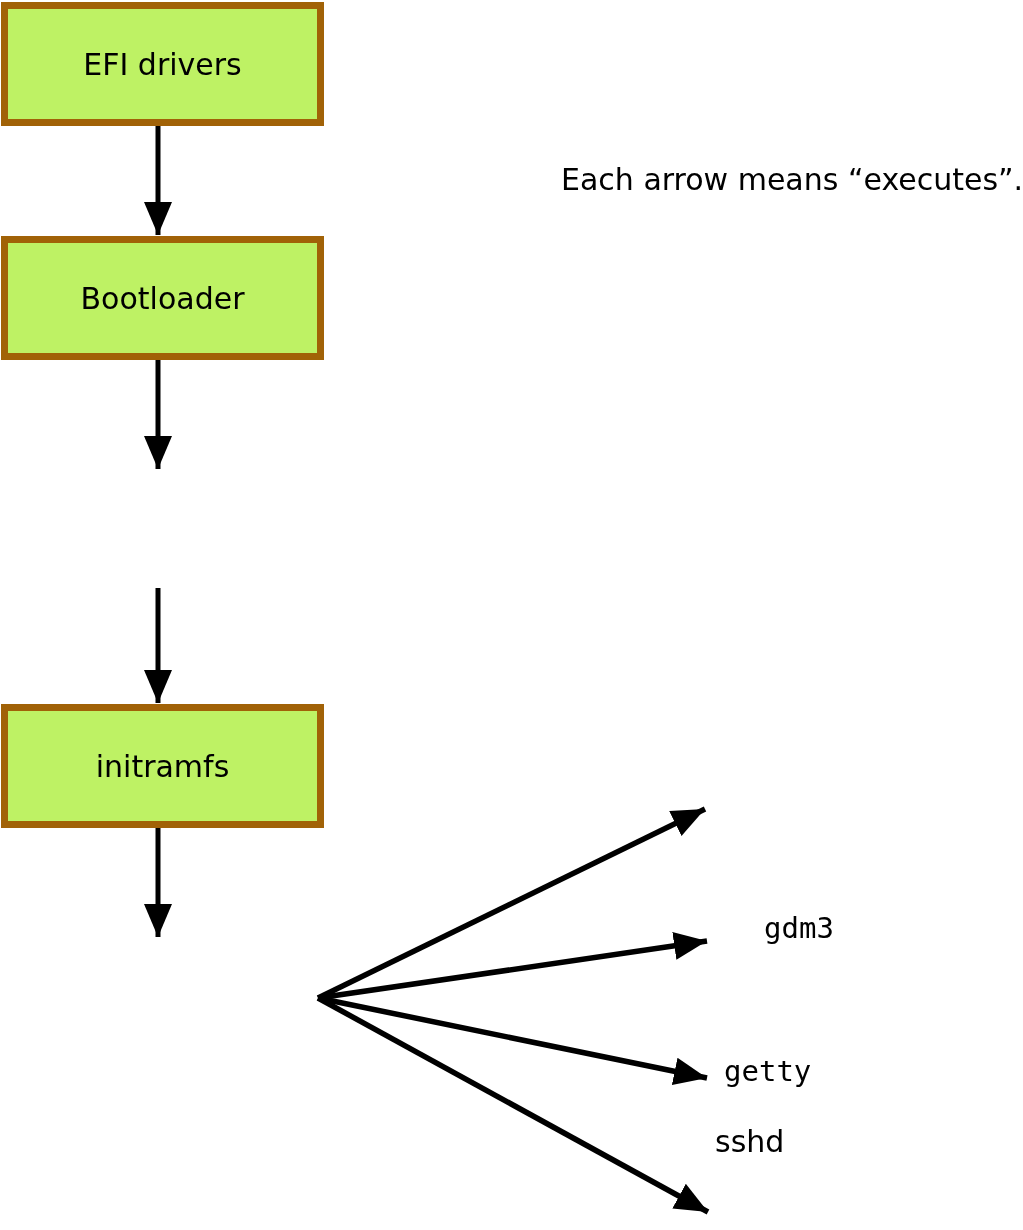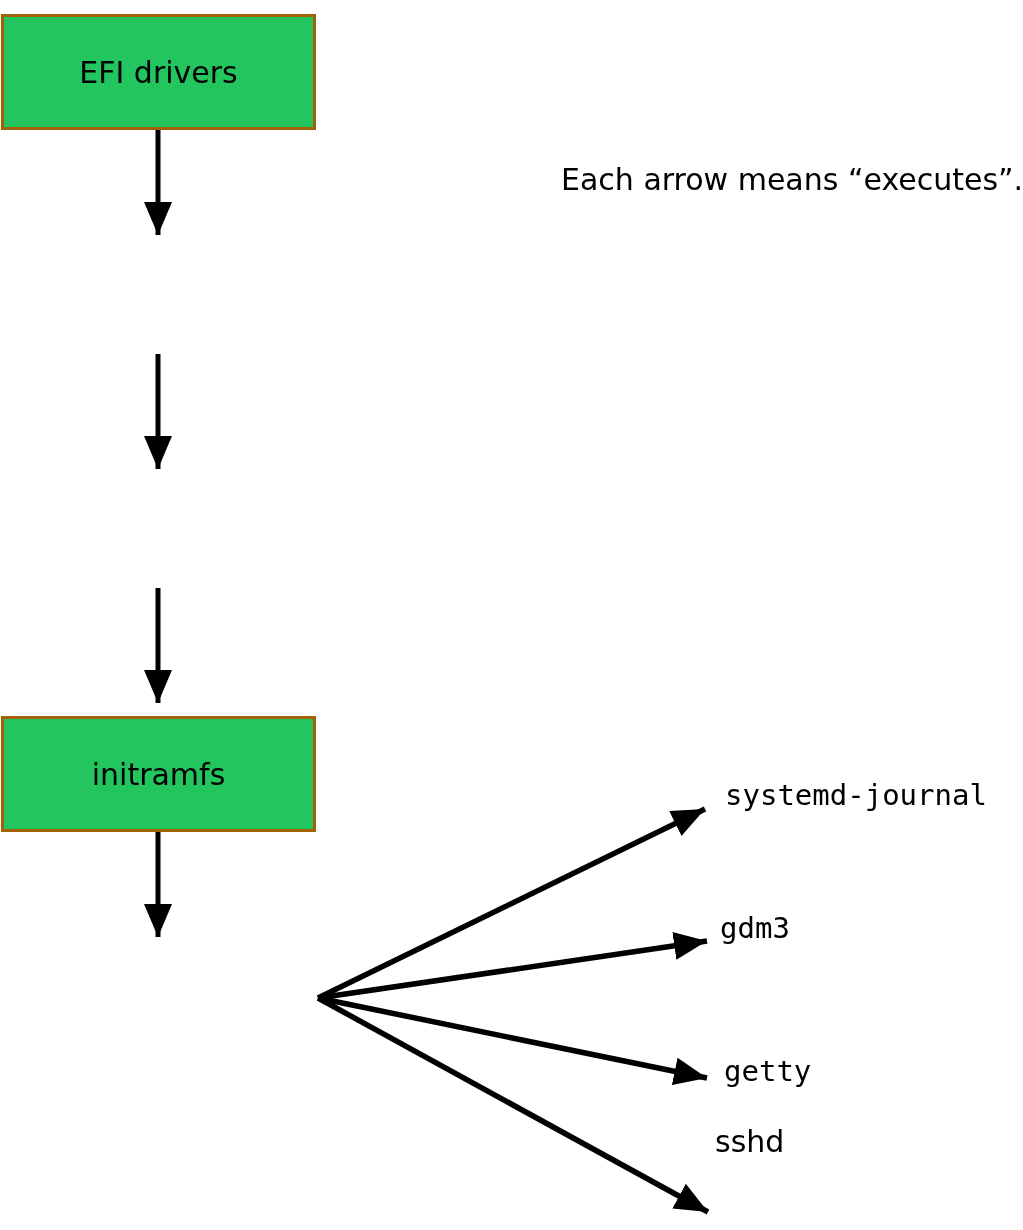--- a/index.html
+++ b/index.html
@@ -21,26 +21,25 @@
     left: 0;
     top: 0;
     width: 1023px;
     height: 1230px;
   }
   .node-box {
     position: absolute;
     left: 1px;
     width: 309px;
     height: 110px;
-    border: 3px solid #a16207;
-    background: #22c55e;
+    border: 7px solid #a16207;
+    background: #bef264;
     display: flex;
     align-items: center;
     justify-content: center;
-    margin-top: 12px;
   }
   .node-box .box-label {
     font-size: 30px;
     line-height: 35px;
     white-space: nowrap;
   }
   .box-efi       { top: 2px; }
   .box-boot      { top: 236px; }
   .box-kernel    { top: 470px; }
   .box-initramfs { top: 704px; text-align: center; }
@@ -55,21 +54,21 @@
     white-space: nowrap;
   }
   .proc-label {
     position: absolute;
     font-family: "DejaVu Sans Mono", monospace;
     font-size: 29px;
     line-height: 34px;
     white-space: nowrap;
   }
   .proc-journal { left: 725px; top: 778px; }
-  .proc-gdm3    { left: 720px; top: 911px; }
+  .proc-gdm3    { left: 764px; top: 911px; }
   .proc-getty   { left: 724px; top: 1054px; }
   .proc-sshd {
     left: 715px; top: 1124px;
     font-family: "DejaVu Sans", sans-serif;
     font-size: 30px;
     line-height: 35px;
   }
   .edge {
     stroke: #000000;
     fill: none;
@@ -97,27 +96,29 @@
     <line class="edge edge-fan" x1="318" y1="998" x2="705" y2="809" marker-end="url(#arrowhead)"></line>
     <line class="edge edge-fan" x1="318" y1="998" x2="707" y2="941" marker-end="url(#arrowhead)"></line>
     <line class="edge edge-fan" x1="318" y1="998" x2="707" y2="1078" marker-end="url(#arrowhead)"></line>
     <line class="edge edge-fan" x1="318" y1="998" x2="708" y2="1212" marker-end="url(#arrowhead)"></line>
   </svg>
 
   <div class="node-box box-efi">
     <span class="box-label">EFI drivers</span>
   </div>
 
+  <div class="node-box box-boot">
+    <span class="box-label">Bootloader</span>
+  </div>
 
 
   <div class="node-box box-initramfs">
     <span class="box-label">initramfs</span>
   </div>
 
 
   <div class="legend-note">Each arrow means “executes”.</div>
 
-  <div class="proc-label proc-journal">systemd-journal</div>
   <div class="proc-label proc-gdm3">gdm3</div>
   <div class="proc-label proc-getty">getty</div>
   <div class="proc-label proc-sshd">sshd</div>
 
 </div>
 
 </body></html>

